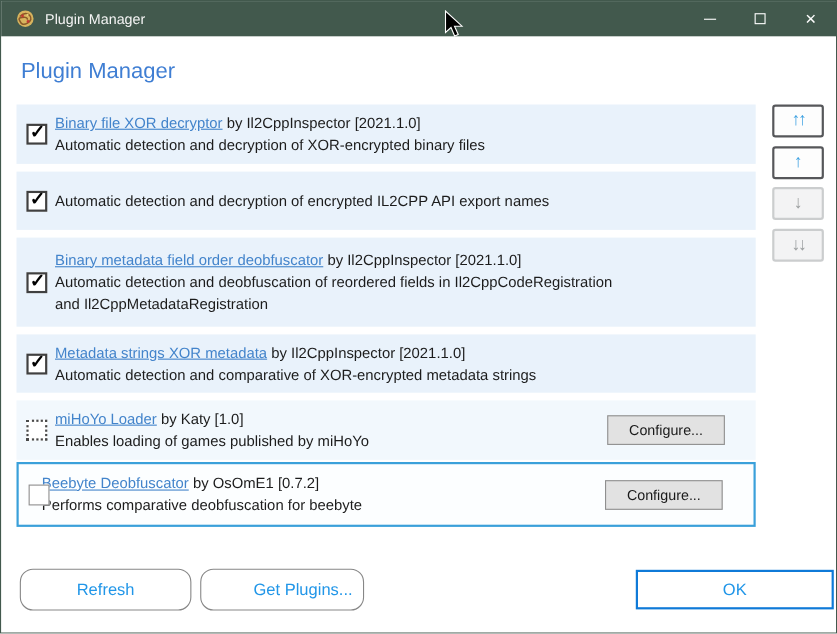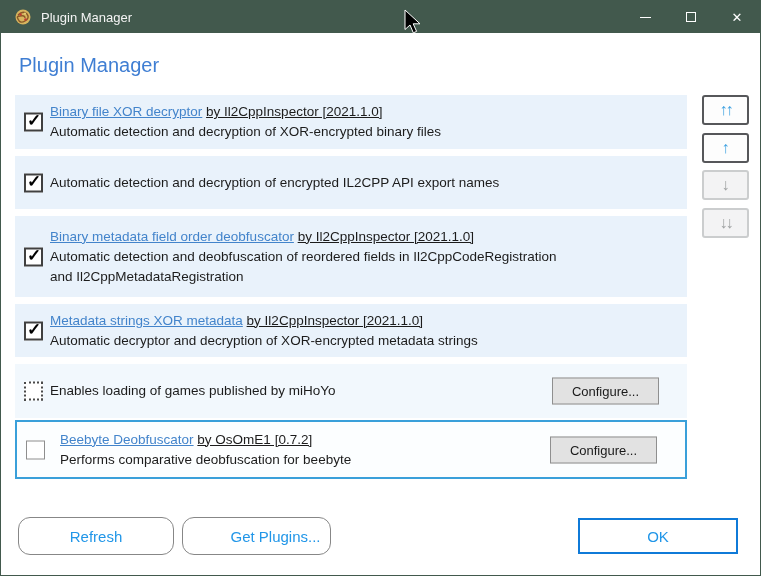--- a/index.html
+++ b/index.html
@@ -27,24 +27,24 @@
   .plugin-row{
     position:relative;width:672px;background:#e9f2fb;
     display:flex;flex-direction:column;justify-content:center;
     padding-left:35px;padding-right:10px;
   }
   .row-1{height:54px;margin-bottom:7px;}
   .row-2{height:53px;margin-bottom:7px;}
   .row-3{height:81px;margin-bottom:7px;}
   .row-4{height:53px;margin-bottom:7px;}
   .row-5{height:54px;margin-bottom:2px;background:#f2f8fd;}
-  .row-6{height:59px;background:#fcfeff;border:2px solid #3aa0da;padding-left:43px;}
+  .row-6{height:59px;background:#fcfeff;border:2px solid #3aa0da;padding-left:21px;}
   .pline{font-size:13.5px;line-height:20px;white-space:nowrap;}
   .pname{color:#4384cb;cursor:pointer;text-decoration:underline;}
-  .pby{color:#1c1c1c;text-decoration:underline;}
+  .pby{color:#1c1c1c;}
   .pdesc{font-size:13.5px;line-height:20px;color:#1c1c1c;max-width:520px;}
   
   .cbox{position:absolute;left:9px;top:50%;transform:translateY(-50%);width:19px;height:19px;background:#fff;}
   .cb-checked{border:2px solid #404040;}
   .cb-checked .tick{position:absolute;left:1px;top:-4px;font-size:17px;font-weight:bold;color:#000;line-height:19px;}
   .cb-dotted{border:2px dotted #4a4a4a;}
   .cb-empty{border:1px solid #8e8e8e;}
   
   .configure-btn{
     position:absolute;right:28px;top:50%;transform:translateY(-50%);
@@ -61,21 +61,21 @@
   .arrow-disabled{background:#f3f3f4;border:2px solid #cbcdce;color:#9ea1a2;}
   .dbl{letter-spacing:-2px;}
   .ab-1{top:94px;}.ab-2{top:132px;}.ab-3{top:169px;}.ab-4{top:207px;}
   
   .footer-btn{
     position:absolute;top:516px;height:38px;background:#ffffff;border:1px solid #878787;
     border-radius:12px;font-size:15px;color:#2196e8;display:flex;align-items:center;justify-content:center;cursor:default;
   }
   .refresh-btn{left:17px;width:156px;}
   .getplugins-btn{left:181px;width:149px;padding-left:44px;}
-  .ok-btn{left:577px;width:160px;height:36px;top:517px;border:2px solid #0f7ad8;border-radius:0;color:#2196e8;}
+  .ok-btn{left:577px;width:180px;height:36px;top:517px;border:2px solid #0f7ad8;border-radius:0;color:#2196e8;}
   
   .mouse-cursor{position:absolute;left:403px;top:8px;width:18px;height:28px;pointer-events:none;}
 </style>
 </head>
 <body>
 
 <div class="window">
 
   <div class="titlebar">
     <svg class="app-icon" viewBox="0 0 18 18">
@@ -124,25 +124,26 @@
         </span>
       <div class="pline"><span class="pname">Binary metadata field order deobfuscator</span> <span class="pby">by Il2CppInspector [2021.1.0]</span></div>
       <div class="pdesc">Automatic detection and deobfuscation of reordered fields in Il2CppCodeRegistration and Il2CppMetadataRegistration</div>
     </div>
 
     <div class="plugin-row row-4">
       <span class="cbox cb-checked">
           <span class="tick">✓</span>
         </span>
       <div class="pline"><span class="pname">Metadata strings XOR metadata</span> <span class="pby">by Il2CppInspector [2021.1.0]</span></div>
-      <div class="pdesc">Automatic decryptor and decryption of XOR-encrypted metadata strings</div>
+      <div class="pdesc">Automatic detection and comparative of XOR-encrypted metadata strings</div>
     </div>
 
     <div class="plugin-row row-5">
       <span class="cbox cb-dotted"></span>
+      <div class="pline"><span class="pname">miHoYo Loader</span> <span class="pby">by Katy [1.0]</span></div>
       <div class="pdesc">Enables loading of games published by miHoYo</div>
       <button class="configure-btn">Configure...</button>
     </div>
 
     <div class="plugin-row row-6">
       <span class="cbox cb-empty"></span>
       <div class="pline"><span class="pname">Beebyte Deobfuscator</span> <span class="pby">by OsOmE1 [0.7.2]</span></div>
       <div class="pdesc">Performs comparative deobfuscation for beebyte</div>
       <button class="configure-btn">Configure...</button>
     </div>

